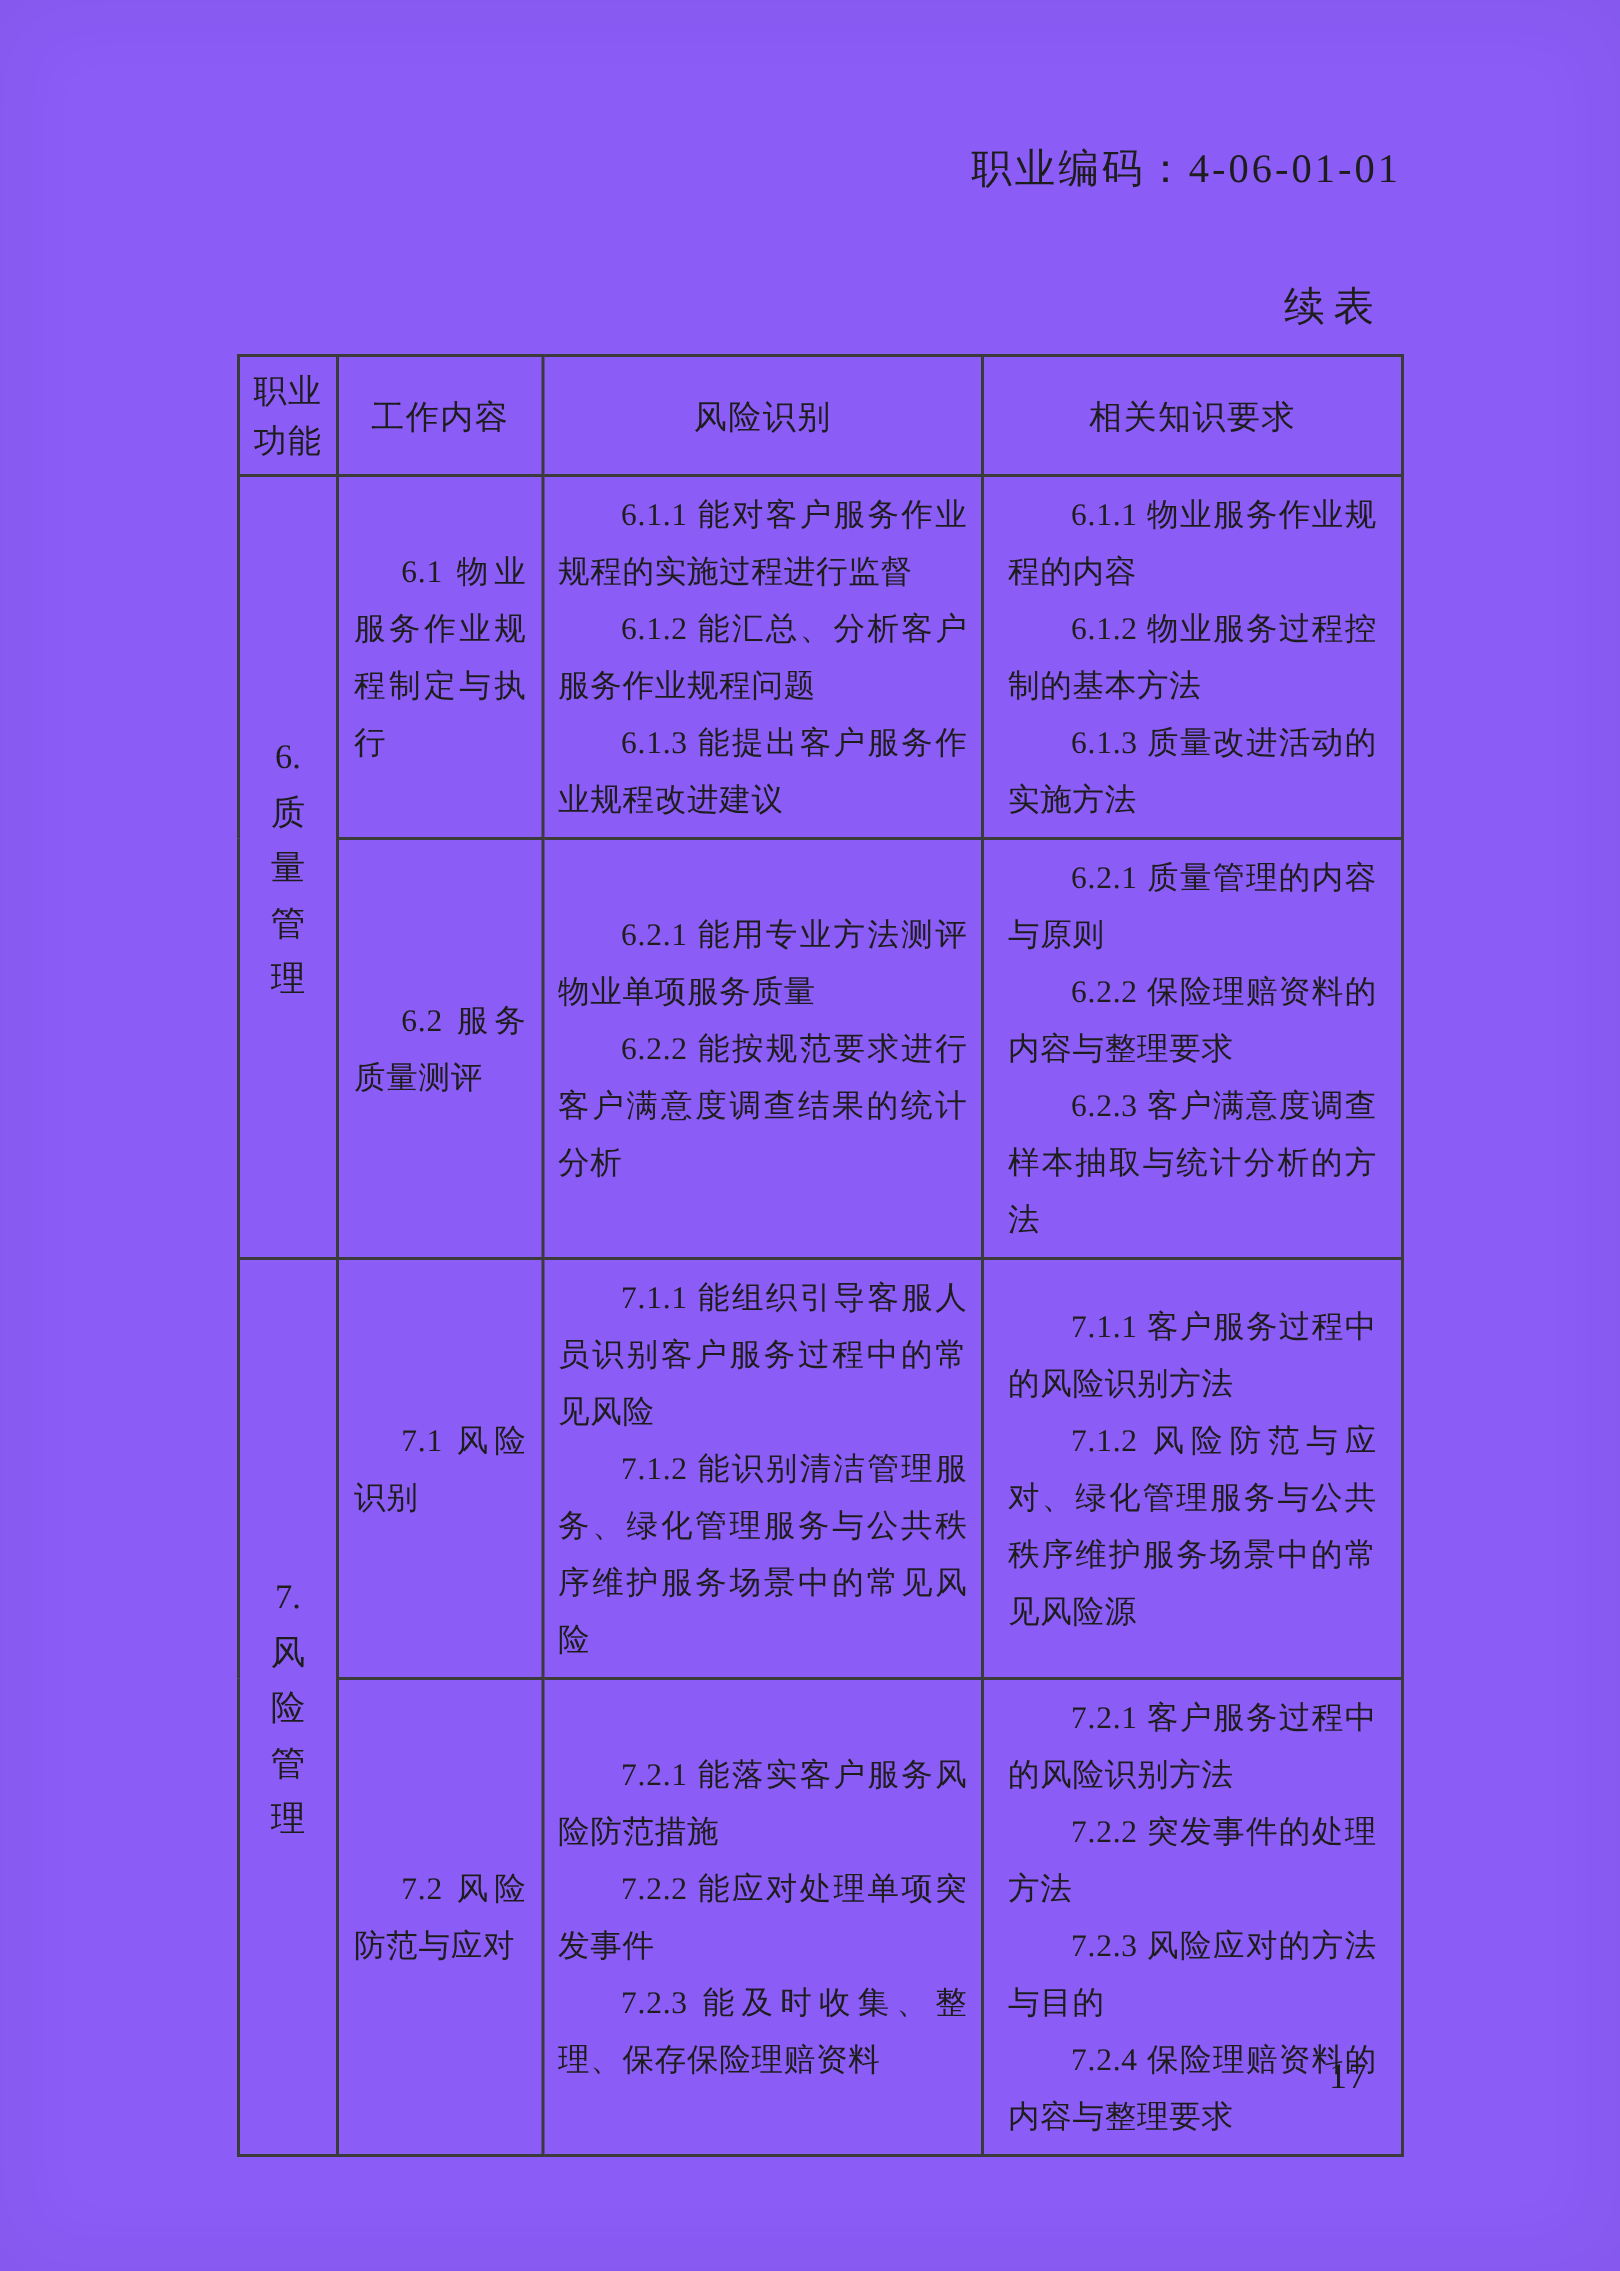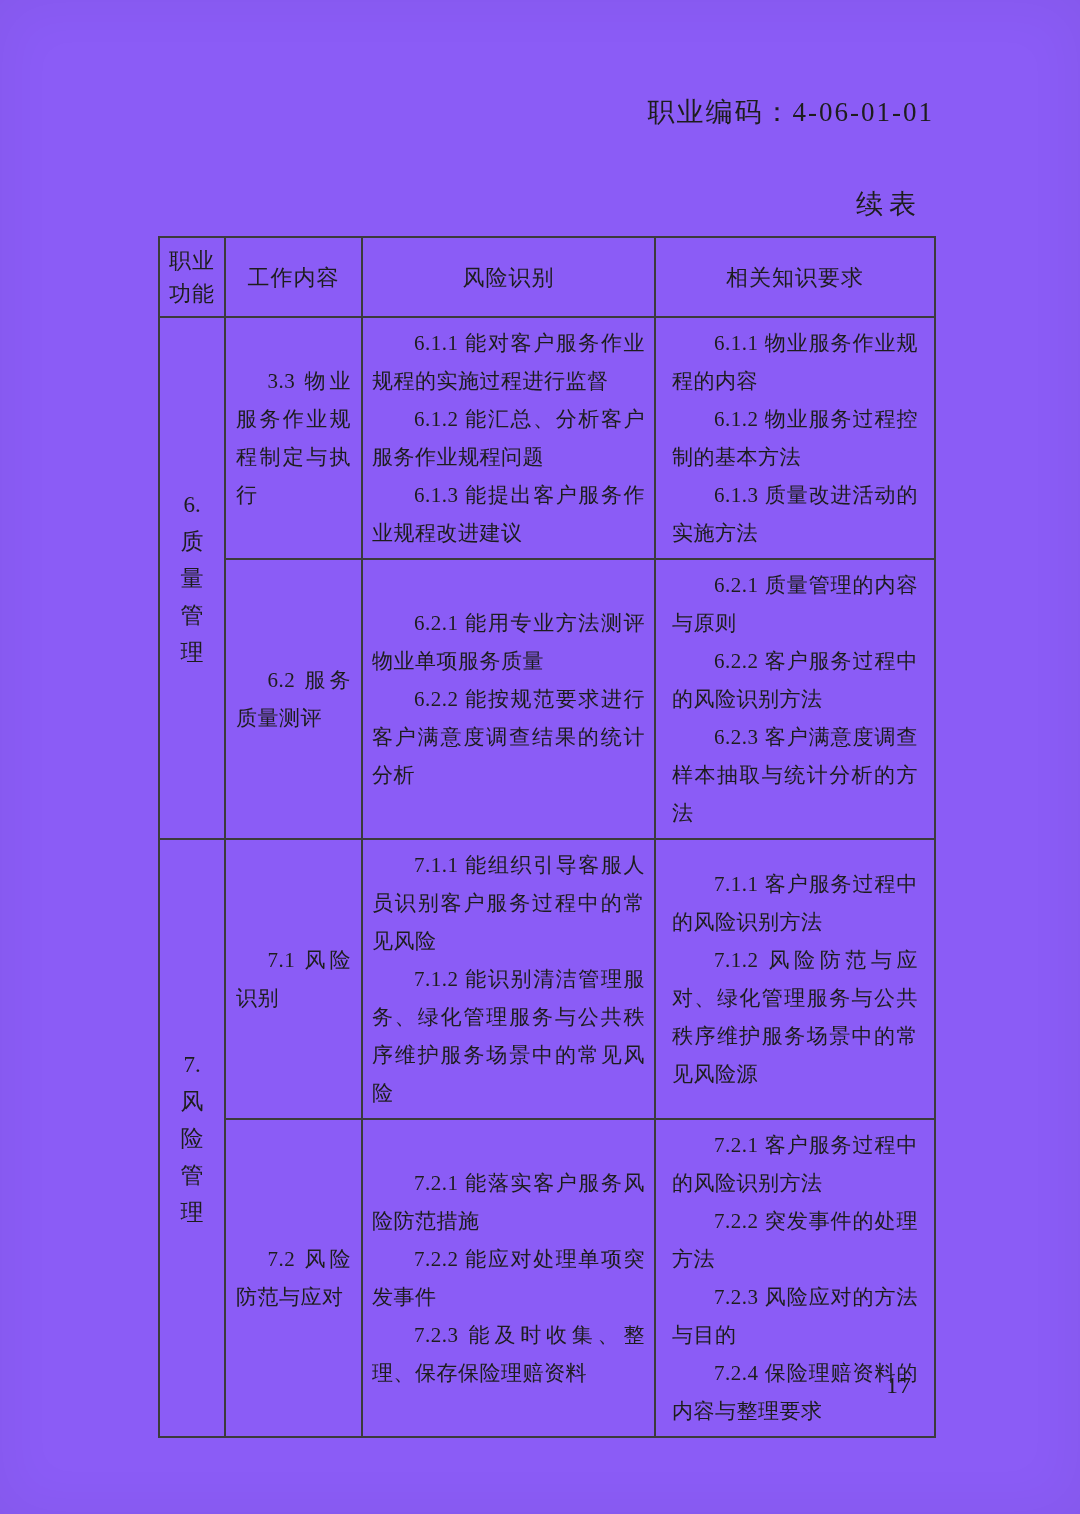--- a/index.html
+++ b/index.html
@@ -77,21 +77,21 @@
     <tbody id="table-body">
         <tr style="height: 235px;">
           <td rowspan="2" class="func-cell">
             <span class="func-num">6.</span>
             <span class="func-char">质</span>
             <span class="func-char">量</span>
             <span class="func-char">管</span>
             <span class="func-char">理</span>
           </td>
           <td class="work-cell">
-            <p class="cell-p">3.3 物业服务作业规程制定与执行</p>
+            <p class="cell-p">6.1 物业服务作业规程制定与执行</p>
           </td>
           <td class="skill-cell">
             <p class="cell-p">6.1.1 能对客户服务作业规程的实施过程进行监督</p>
             <p class="cell-p">6.1.2 能汇总、分析客户服务作业规程问题</p>
             <p class="cell-p">6.1.3 能提出客户服务作业规程改进建议</p>
           </td>
           <td class="knowledge-cell">
             <p class="cell-p">6.1.1 物业服务作业规程的内容</p>
             <p class="cell-p">6.1.2 物业服务过程控制的基本方法</p>
             <p class="cell-p">6.1.3 质量改进活动的实施方法</p>
@@ -100,21 +100,21 @@
         <tr style="height: 237px;">
           <td class="work-cell">
             <p class="cell-p">6.2 服务质量测评</p>
           </td>
           <td class="skill-cell">
             <p class="cell-p">6.2.1 能用专业方法测评物业单项服务质量</p>
             <p class="cell-p">6.2.2 能按规范要求进行客户满意度调查结果的统计分析</p>
           </td>
           <td class="knowledge-cell">
             <p class="cell-p">6.2.1 质量管理的内容与原则</p>
-            <p class="cell-p">6.2.2 客户服务过程中的风险识别方法</p>
+            <p class="cell-p">6.2.2 保险理赔资料的内容与整理要求</p>
             <p class="cell-p">6.2.3 客户满意度调查样本抽取与统计分析的方法</p>
           </td>
         </tr>
         <tr style="height: 263px;">
           <td rowspan="2" class="func-cell">
             <span class="func-num">7.</span>
             <span class="func-char">风</span>
             <span class="func-char">险</span>
             <span class="func-char">管</span>
             <span class="func-char">理</span>

